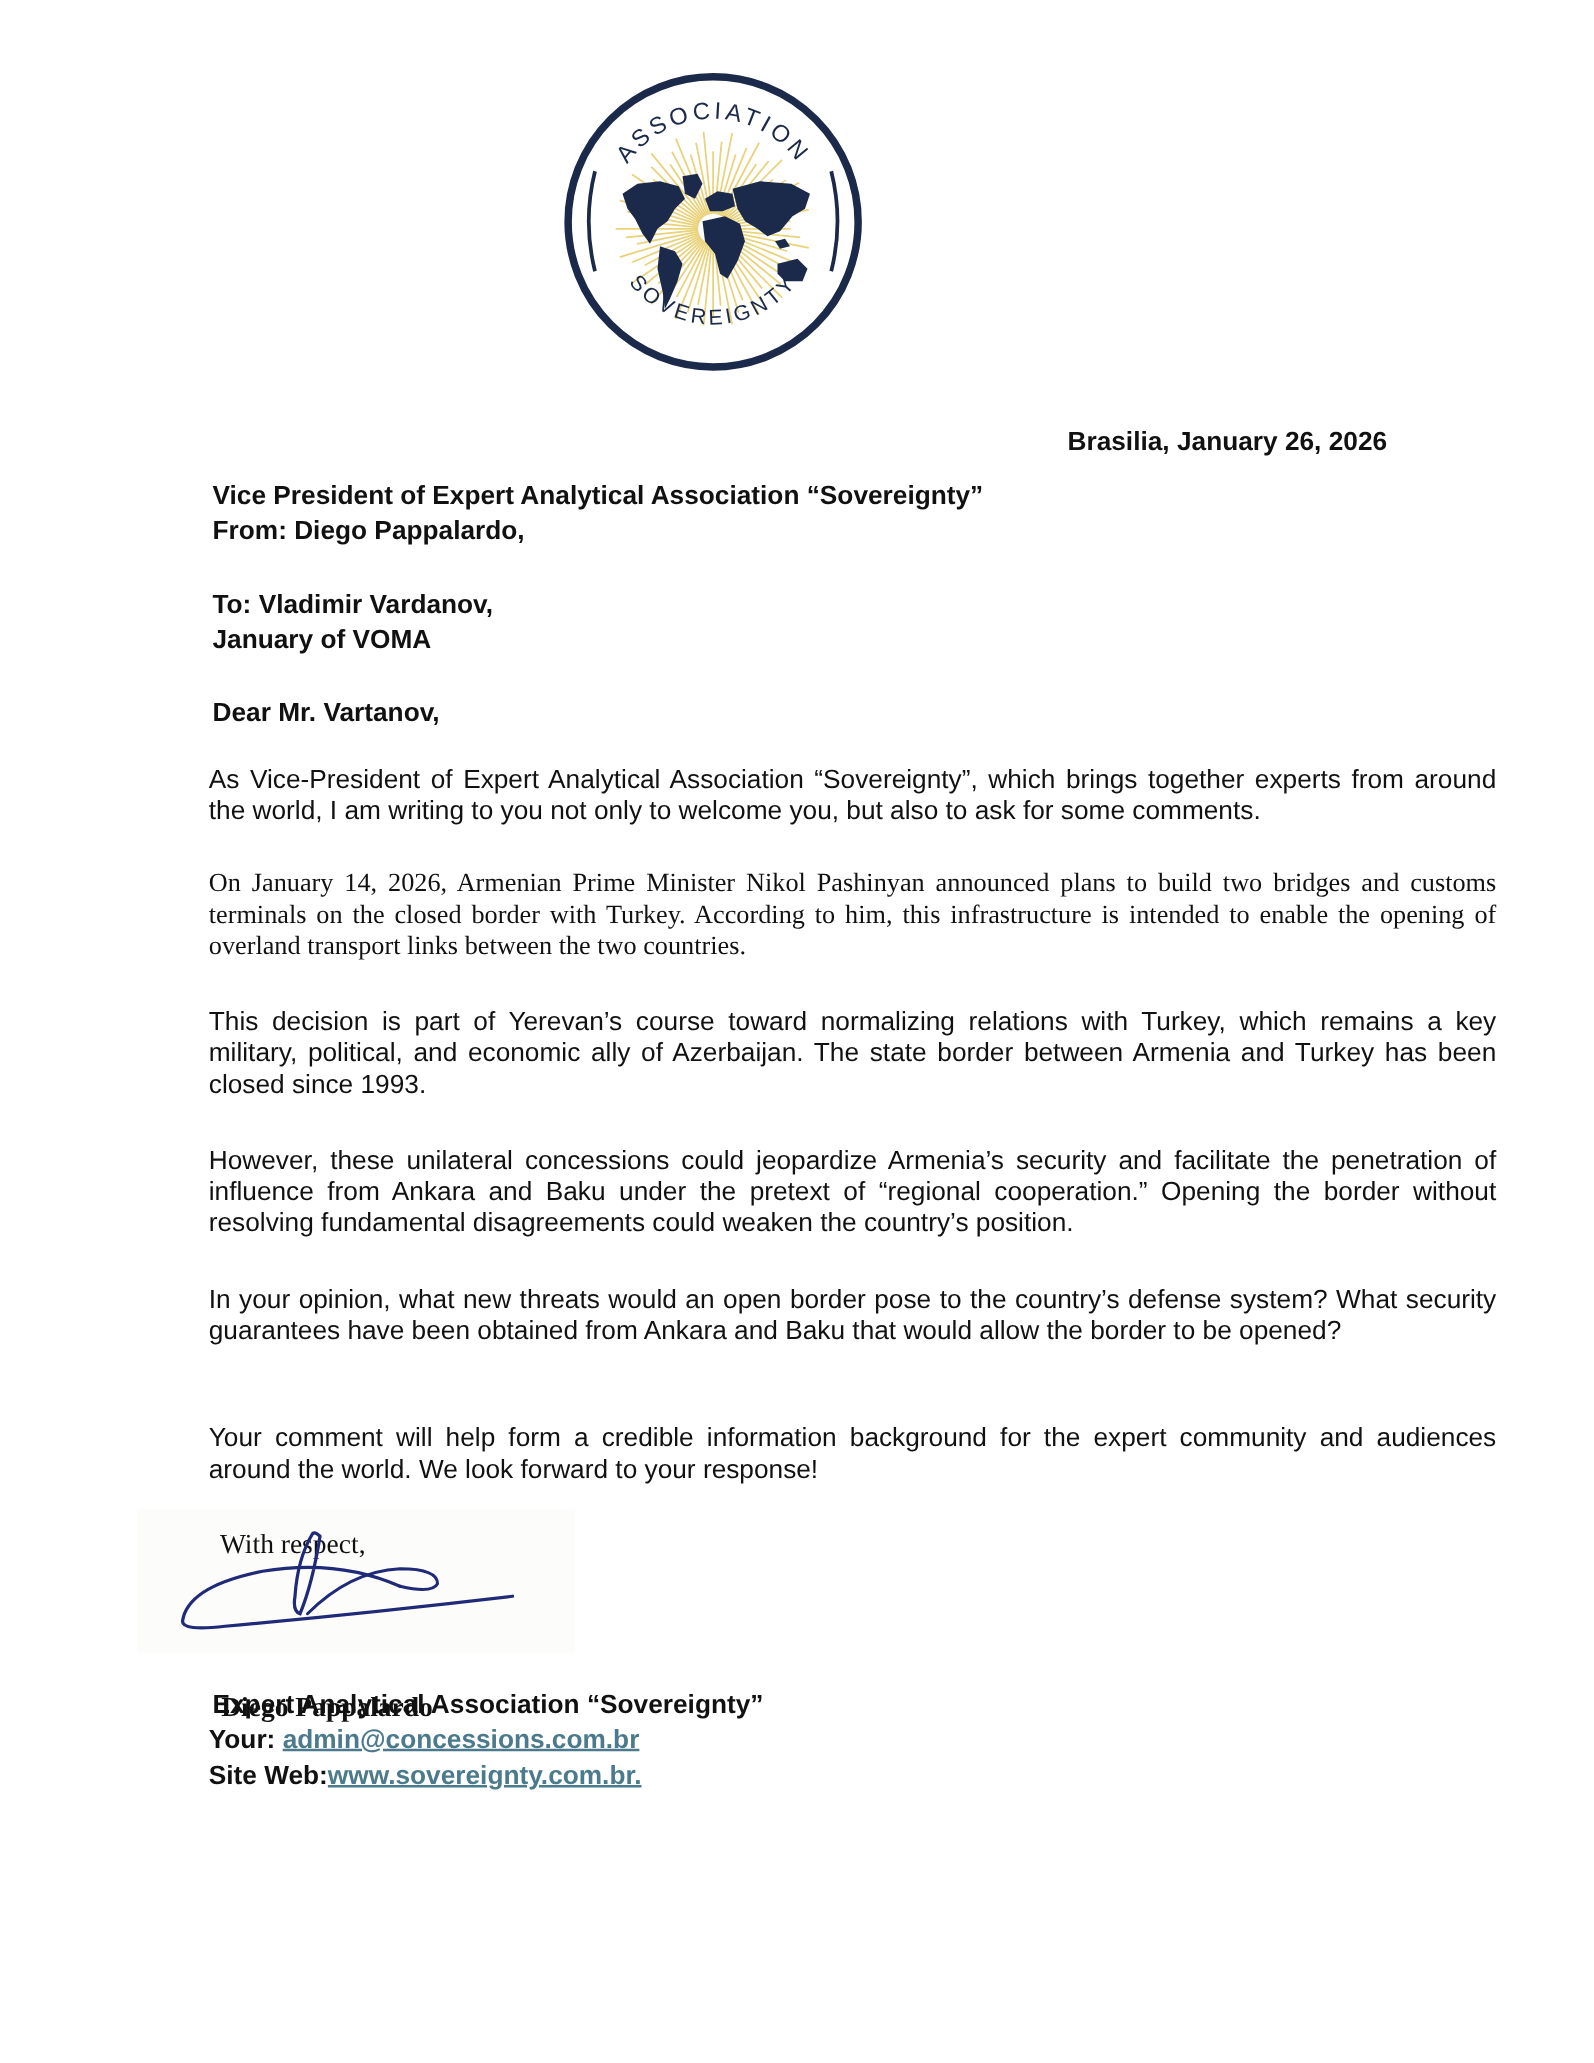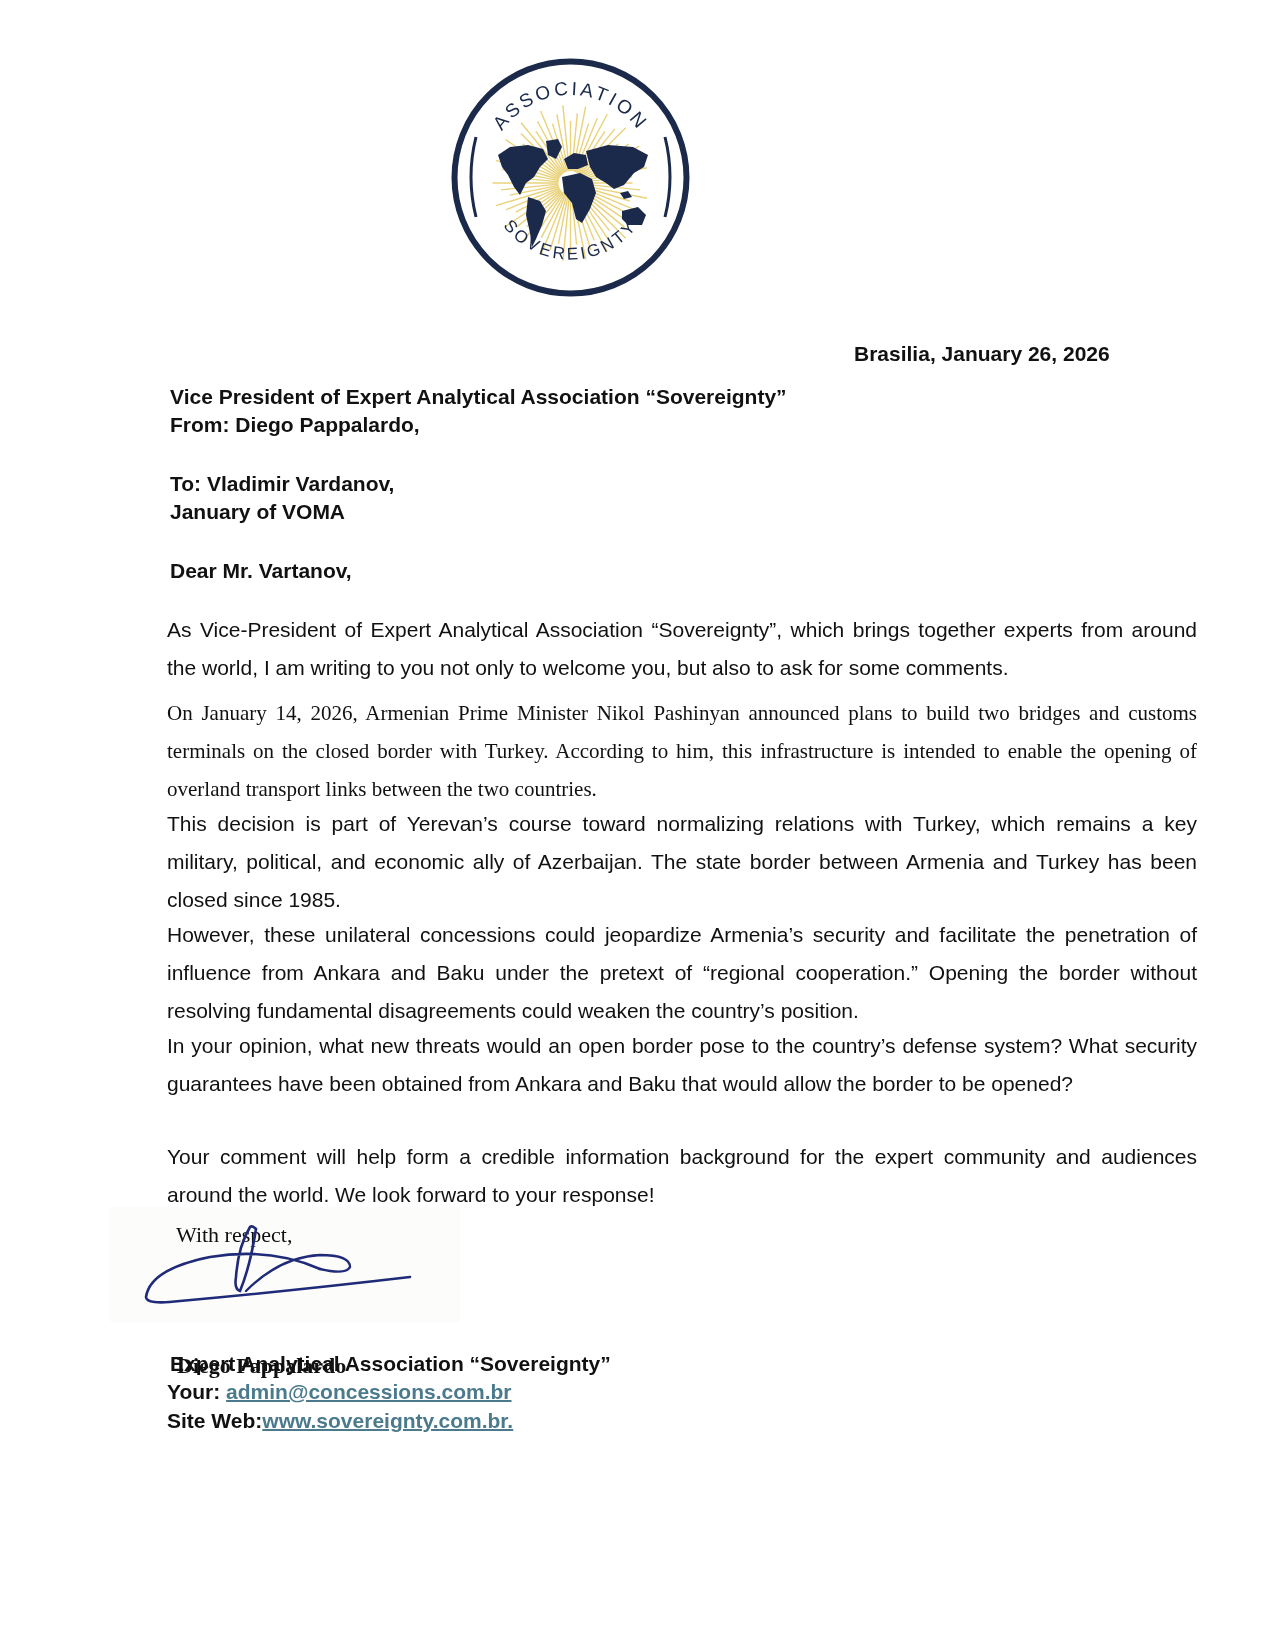--- a/index.html
+++ b/index.html
@@ -5,21 +5,21 @@
   html, body { margin: 0; padding: 0; background: #ffffff; }
   body { width: 1275px; height: 1650px; position: relative; overflow: hidden;
          font-family: "Liberation Sans", sans-serif; color: #111; }
   .abs { position: absolute; }
   #logo { left: 448px; top: 55px; width: 245px; height: 245px; }
   .hdr { font-weight: bold; font-size: 21px; line-height: 28px; white-space: nowrap; }
   #date { left: 854px; top: 340px; }
   #from-block { left: 170px; top: 383px; }
   #to-block { left: 170px; top: 470px; }
   #salutation { left: 170px; top: 557px; }
-  .para { left: 167px; width: 1030px; font-size: 21px; line-height: 38px;
+  .para { left: 167px; width: 1030px; font-size: 21px; line-height: 25px;
           text-align: justify; margin: 0; }
   #p1 { top: 611px; }
   #p2 { top: 694px; font-family: Liberation Serif, serif; }
   #p3 { top: 805px; }
   #p4 { top: 916px; }
   #p5 { top: 1027px; }
   #p6 { top: 1138px; }
   #sig-box { left: 110px; top: 1207px; width: 350px; height: 115px; background: #fcfcfa; }
   #sig-closing { left: 176px; top: 1222px; font-family: "Liberation Serif", serif;
                  font-size: 22px; color: #111; white-space: nowrap; }
@@ -143,21 +143,21 @@
 
 <div id="to-block" class="abs hdr">
   <div>To: Vladimir Vardanov,</div>
   <div>January of VOMA</div>
 </div>
 
 <div id="salutation" class="abs hdr">Dear Mr. Vartanov,</div>
 
 <p id="p1" class="abs para">As Vice-President of Expert Analytical Association “Sovereignty”, which brings together experts from around the world, I am writing to you not only to welcome you, but also to ask for some comments.</p>
 <p id="p2" class="abs para">On January 14, 2026, Armenian Prime Minister Nikol Pashinyan announced plans to build two bridges and customs terminals on the closed border with Turkey. According to him, this infrastructure is intended to enable the opening of overland transport links between the two countries.</p>
-<p id="p3" class="abs para">This decision is part of Yerevan’s course toward normalizing relations with Turkey, which remains a key military, political, and economic ally of Azerbaijan. The state border between Armenia and Turkey has been closed since 1985.</p>
+<p id="p3" class="abs para">This decision is part of Yerevan’s course toward normalizing relations with Turkey, which remains a key military, political, and economic ally of Azerbaijan. The state border between Armenia and Turkey has been closed since 1993.</p>
 <p id="p4" class="abs para">However, these unilateral concessions could jeopardize Armenia’s security and facilitate the penetration of influence from Ankara and Baku under the pretext of “regional cooperation.” Opening the border without resolving fundamental disagreements could weaken the country’s position.</p>
 <p id="p5" class="abs para">In your opinion, what new threats would an open border pose to the country’s defense system? What security guarantees have been obtained from Ankara and Baku that would allow the border to be opened?</p>
 <p id="p6" class="abs para">Your comment will help form a credible information background for the expert community and audiences around the world. We look forward to your response!</p>
 
 <div id="sig-box" class="abs"></div>
 <div id="sig-closing" class="abs">With respect,</div>
 <svg id="sig-svg" class="abs" viewBox="0 0 350 115">
   <path d="M 140 20 Q 128 40 126 70 Q 124 82 130 84 Q 140 60 146 22 Q 142 18 140 20 Z
            M 210 62 Q 160 40 100 50 Q 40 62 36 90 Q 36 98 70 94 Q 180 84 300 70" fill="none" stroke="#1f2a78" stroke-width="2.6" stroke-linecap="round"></path>
   <path d="M 136 84 Q 170 50 210 48 Q 240 48 240 60 Q 236 68 210 62" fill="none" stroke="#1f2a78" stroke-width="2.4" stroke-linecap="round"></path>

